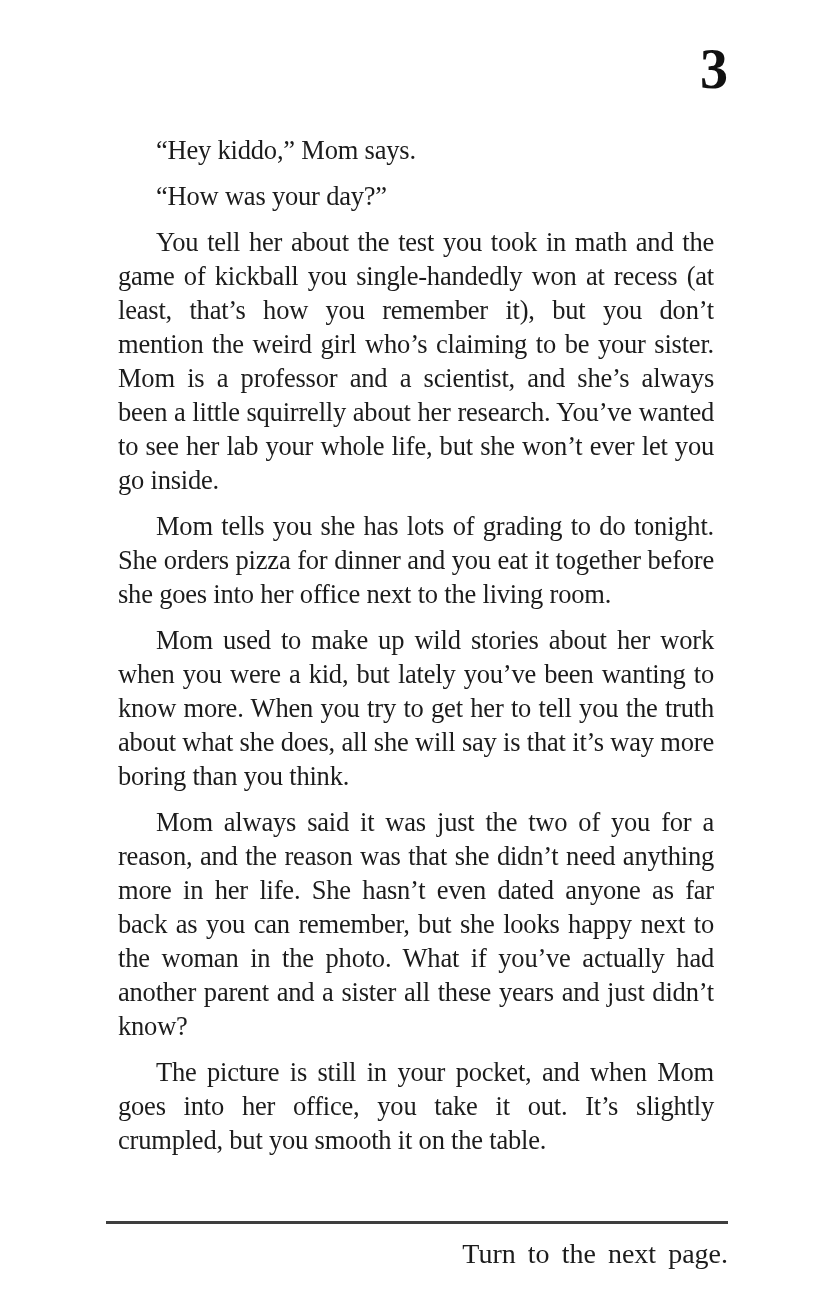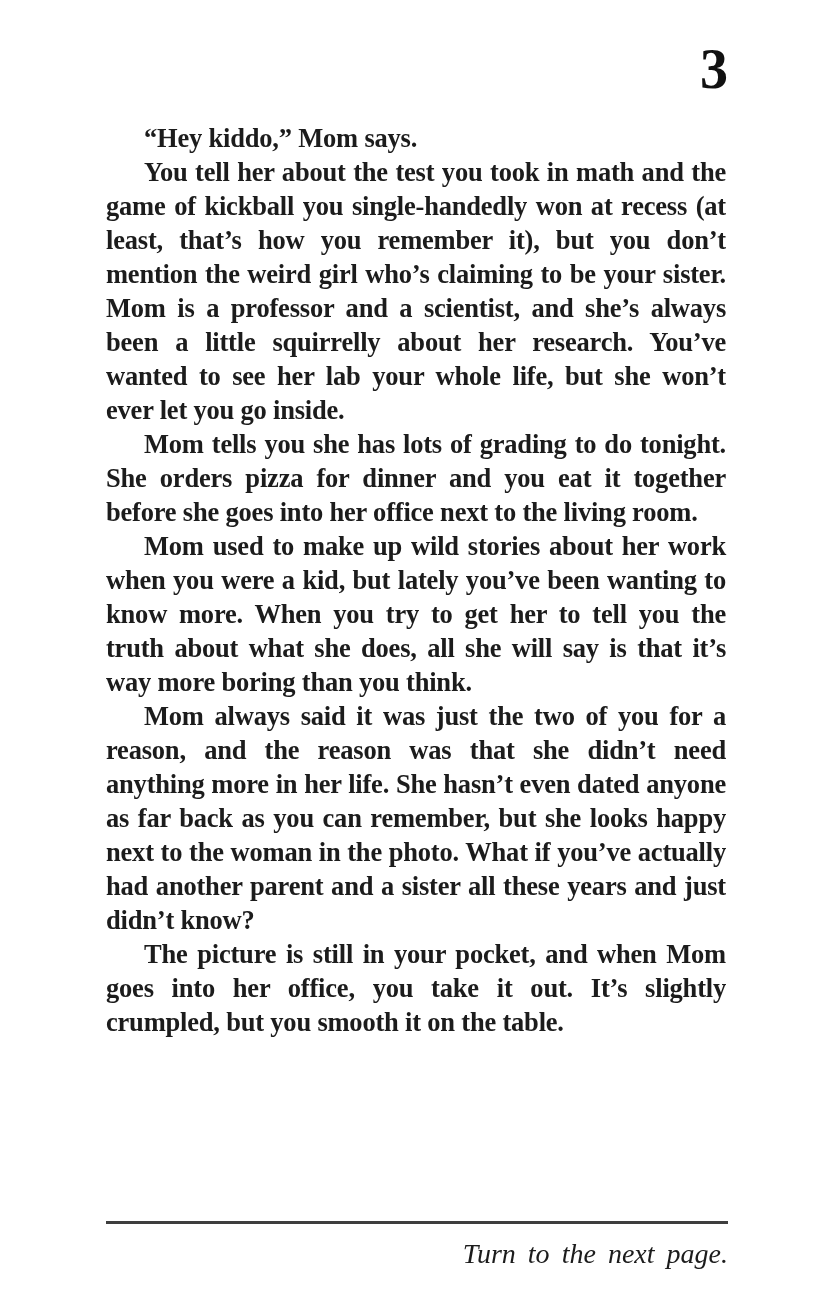--- a/index.html
+++ b/index.html
@@ -31,59 +31,58 @@
     position: absolute;
     top: 121px;
     left: 106px;
     width: 620px;
     font-size: 26.5px;
     line-height: 34px;
     text-align: justify;
     letter-spacing: -0.2px;
   }
   .body-text p {
-    margin: 0;
+    margin: 12px;
     padding: 0;
     text-indent: 38px;
-    font-weight: bold;
   }
   .footer-rule {
     position: absolute;
     top: 1221px;
     left: 106px;
     width: 622px;
     height: 3px;
     background: #3e3e3e;
     border: none;
     margin: 0;
     padding: 0;
   }
   .footer-instruction {
     position: absolute;
     top: 1237px;
     left: 106px;
     width: 622px;
     margin: 0;
     text-align: right;
-    font-style: italic;
     font-size: 28px;
     line-height: 34px;
     word-spacing: 0.18em;
     color: #1c1c1c;
   }
 </style>
 </head>
 <body>
 
 <div class="page">
 
   <div class="page-number">3</div>
 
   <div class="body-text">
     <p>“Hey kiddo,” Mom says.</p>
+    <p>“How was your day?”</p>
     <p>You tell her about the test you took in math and the game of kickball you single-handedly won at recess (at least, that’s how you remember it), but you don’t mention the weird girl who’s claiming to be your sister. Mom is a professor and a scientist, and she’s always been a little squirrelly about her research. You’ve wanted to see her lab your whole life, but she won’t ever let you go inside.</p>
     <p>Mom tells you she has lots of grading to do tonight. She orders pizza for dinner and you eat it together before she goes into her office next to the living room.</p>
     <p>Mom used to make up wild stories about her work when you were a kid, but lately you’ve been wanting to know more. When you try to get her to tell you the truth about what she does, all she will say is that it’s way more boring than you think.</p>
     <p>Mom always said it was just the two of you for a reason, and the reason was that she didn’t need anything more in her life. She hasn’t even dated anyone as far back as you can remember, but she looks happy next to the woman in the photo. What if you’ve actually had another parent and a sister all these years and just didn’t know?</p>
     <p>The picture is still in your pocket, and when Mom goes into her office, you take it out. It’s slightly crumpled, but you smooth it on the table.</p>
   </div>
 
   <hr class="footer-rule">
 
   <p class="footer-instruction">Turn to the next page.</p>

